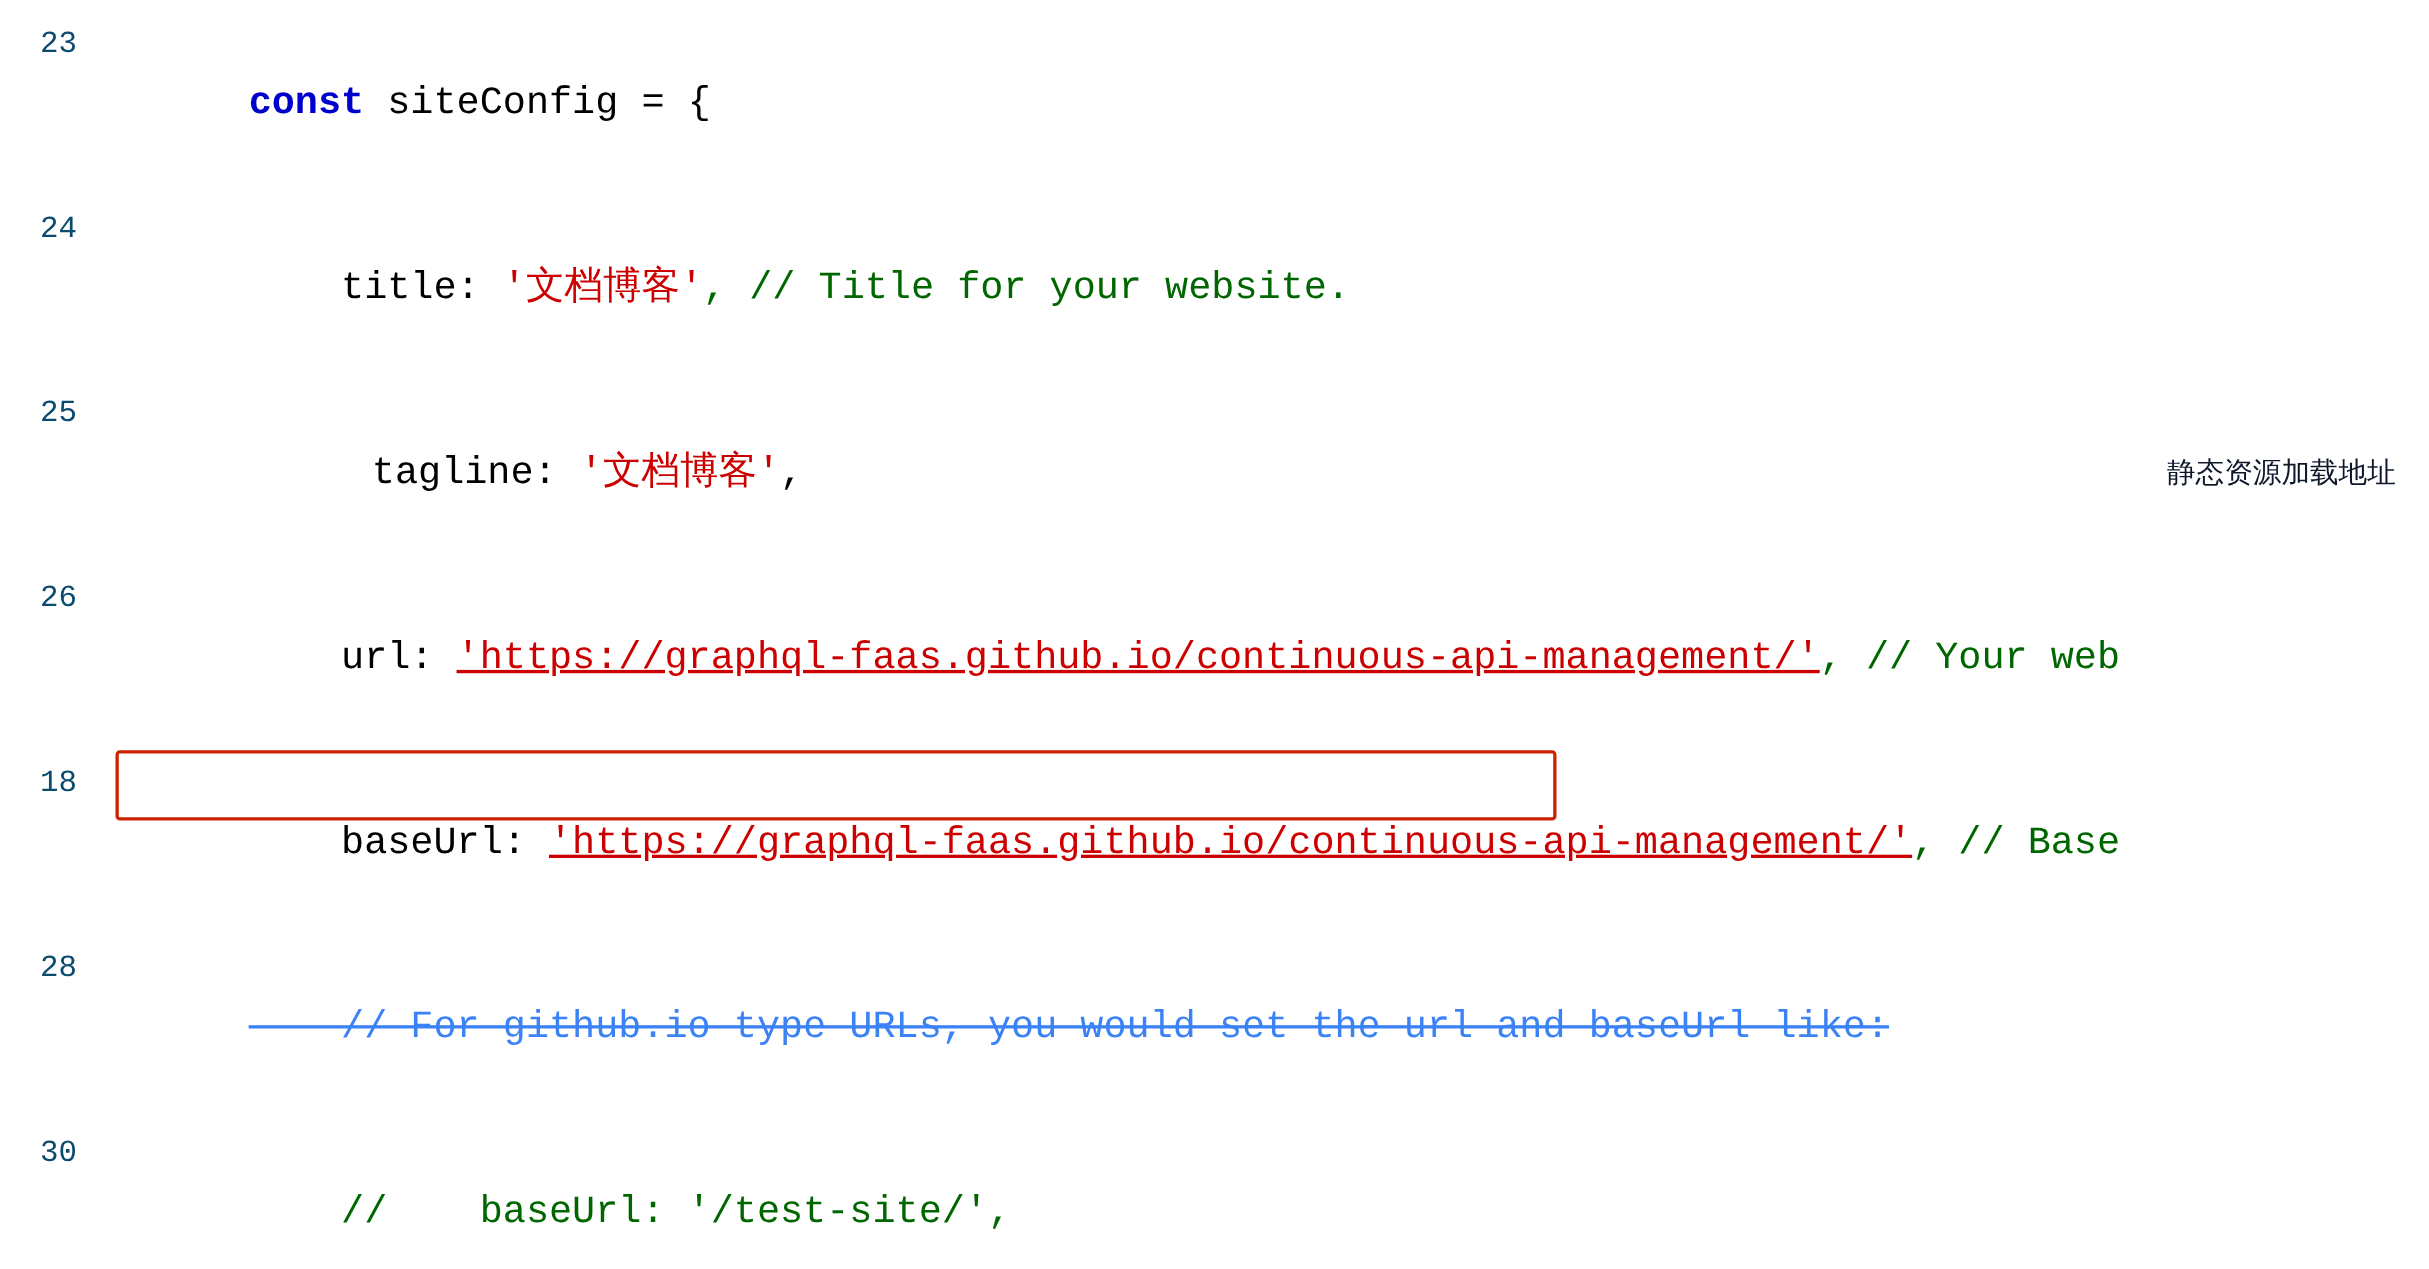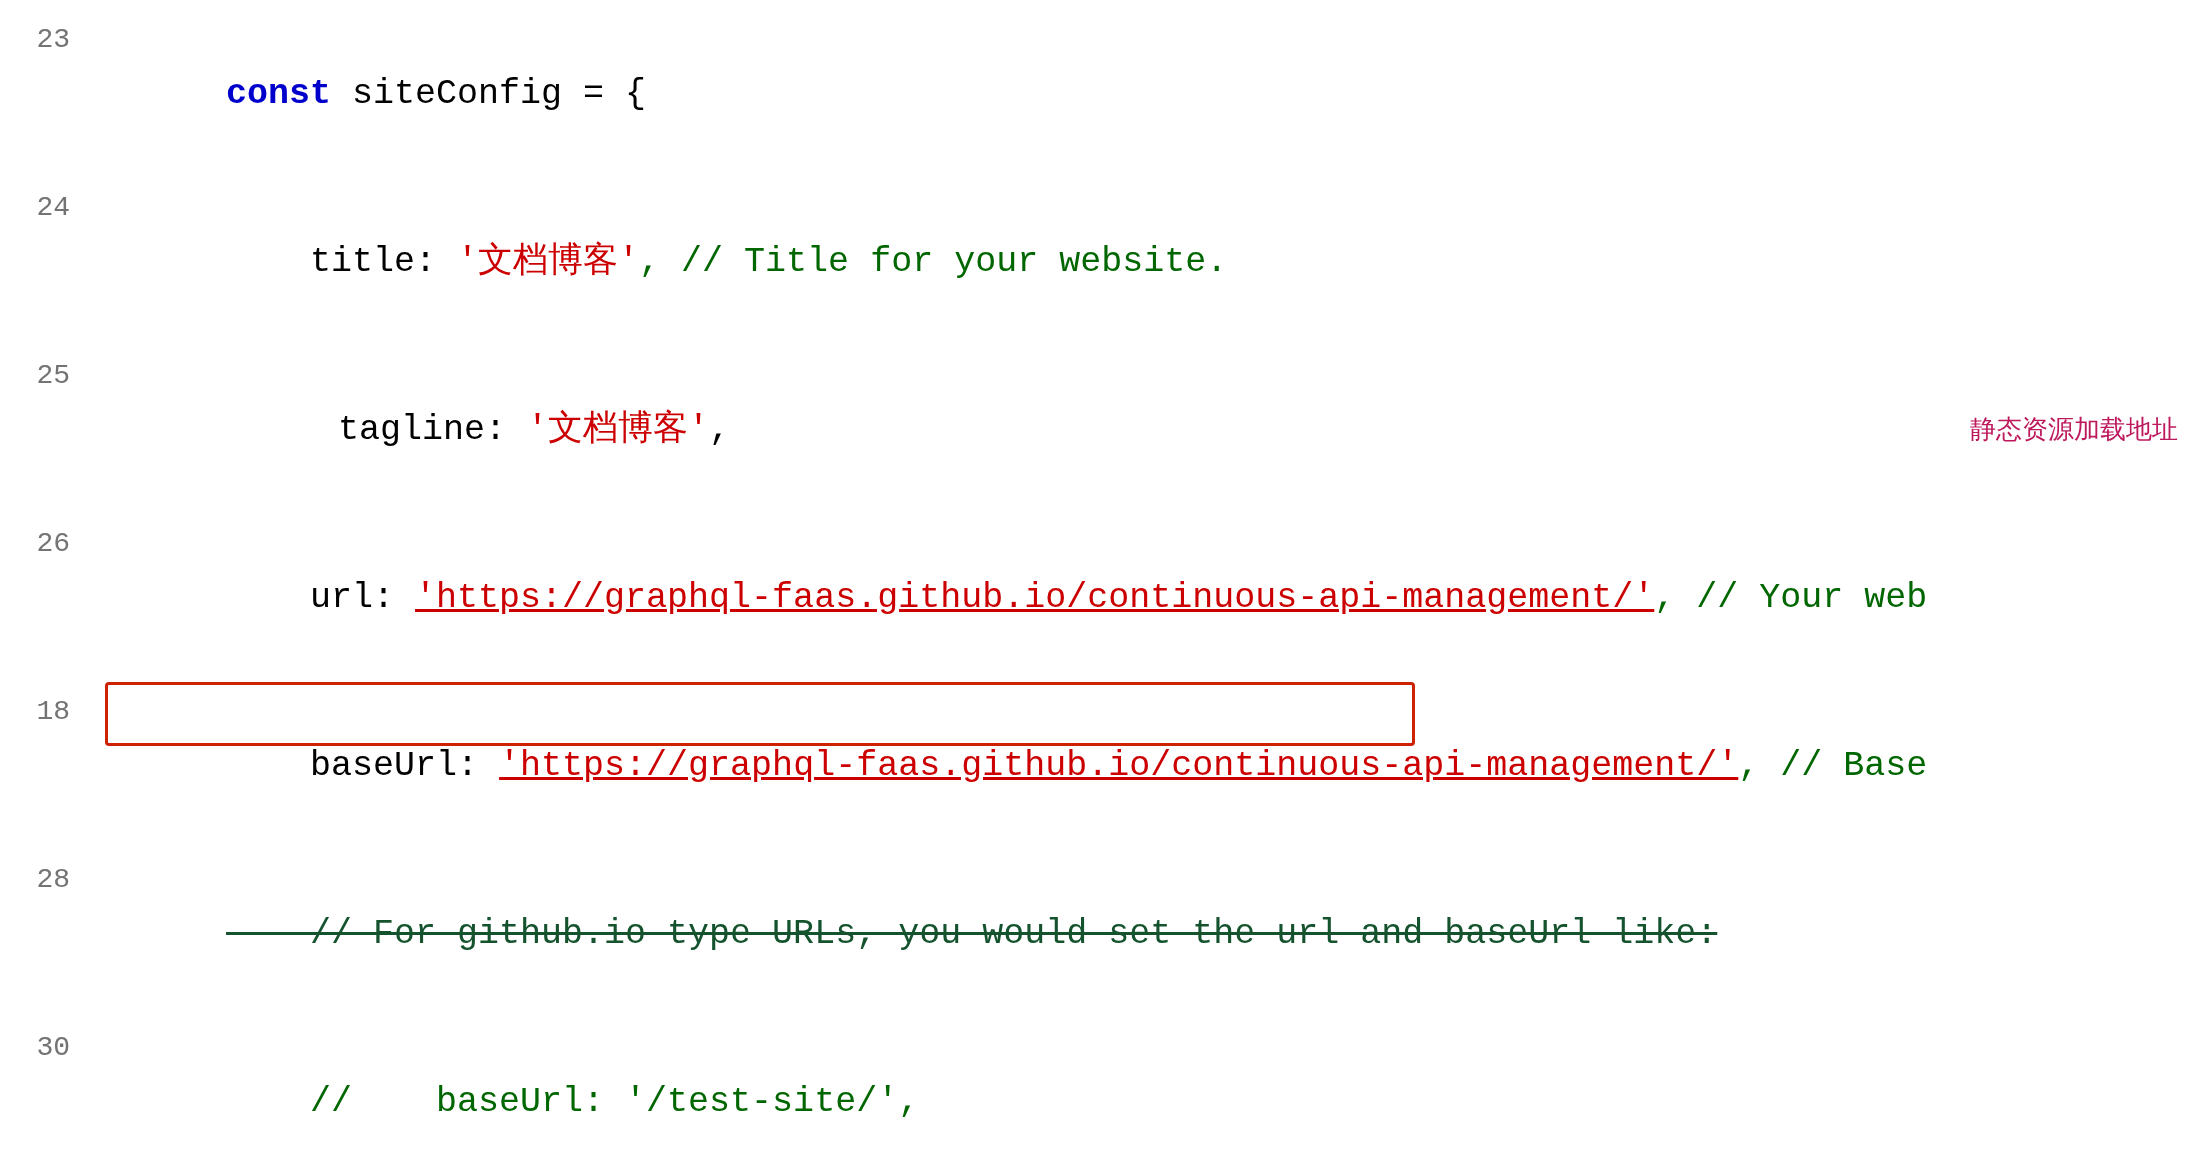--- a/index.html
+++ b/index.html
@@ -29,40 +29,40 @@
       align-items: baseline;
       min-height: 62px;
       position: relative;
     }
 
     .line-number {
       width: 90px;
       min-width: 90px;
       text-align: right;
       padding-right: 20px;
-      color: #737373;
+      color: #0c4a6e;
       user-select: none;
       font-size: 28px;
     }
 
     .line-content {
       flex: 1;
       padding-left: 10px;
       white-space: pre;
       font-size: 35px;
     }
 
     
     .kw { color: #0000cc; font-weight: bold; } 
     .var { color: #000000; } 
     .op { color: #000000; } 
     .str-red { color: #cc0000; text-align: right; } 
     .comment { color: #006600; } 
-    .comment-strike { color: #14532d; text-decoration: line-through; } 
-    .annotation { color: #be185d; font-family: 'Microsoft YaHei', Arial, sans-serif; font-size: 26px; }
+    .comment-strike { color: #3b82f6; text-decoration: line-through; } 
+    .annotation { color: #0f172a; font-family: 'Microsoft YaHei', Arial, sans-serif; font-size: 26px; }
     .link { color: #006600; text-decoration: underline; }
     .link-red { color: #cc0000; text-decoration: underline; }
 
     
     .highlight-box-27 {
       position: absolute;
       left: 105px;
       top: 0;
       width: 1310px;
       height: 64px;

